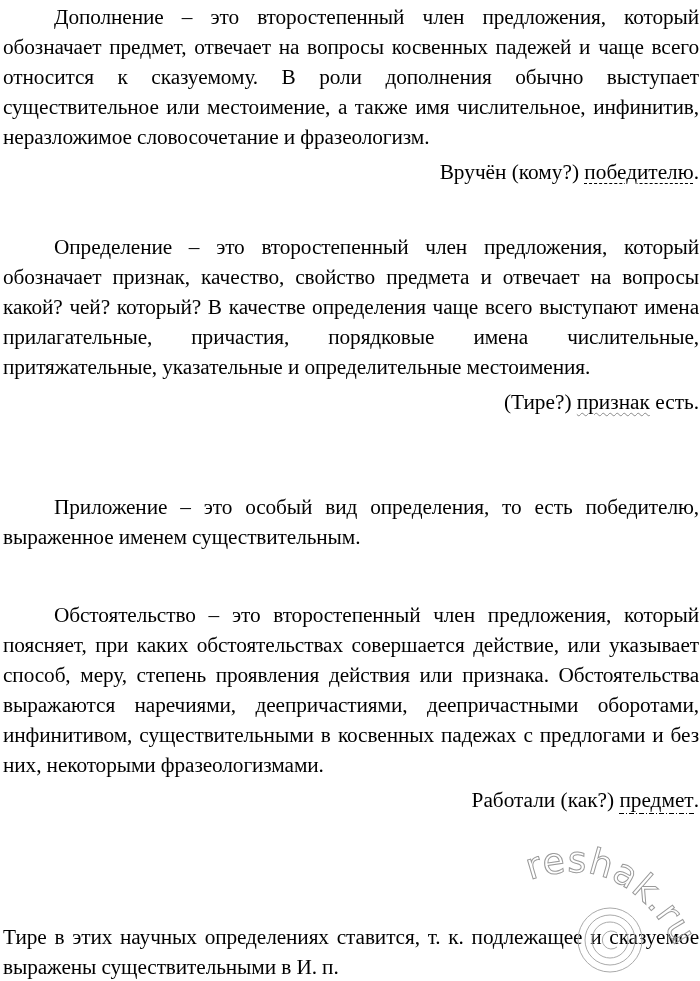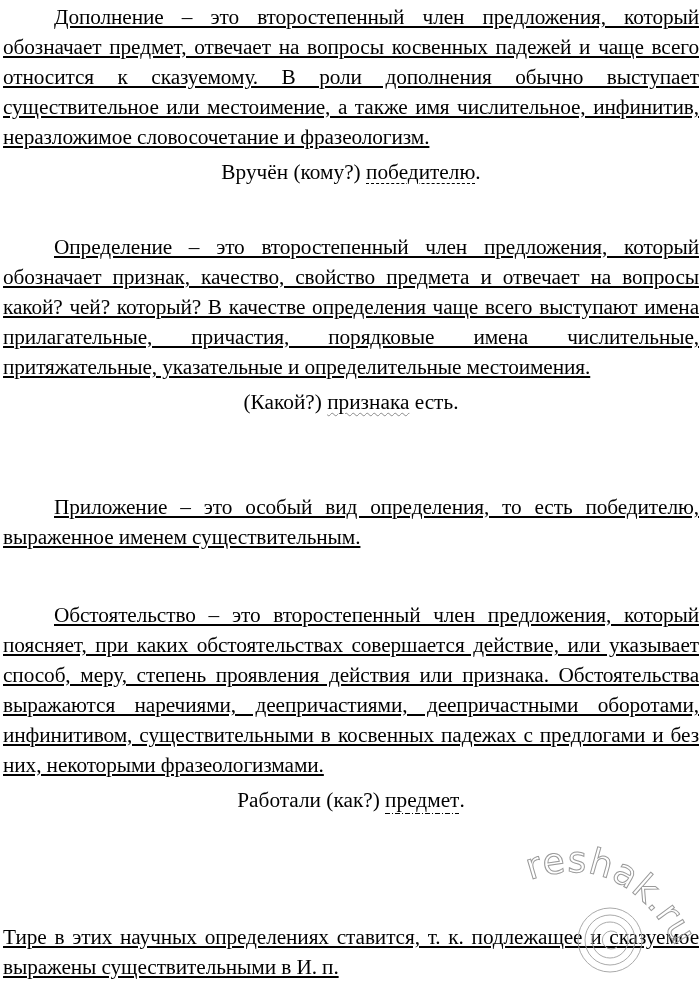--- a/index.html
+++ b/index.html
@@ -21,27 +21,26 @@
       top: 0;
       width: 696px;
     }
     .para {
       font-size: 21.3px;
       line-height: 30px;
       text-align: justify;
       text-indent: 51px;
       margin: 0;
       letter-spacing: -0.1px;
-      text-decoration: underline;
     }
     .example {
       font-size: 21.3px;
       line-height: 30px;
       margin: 5px 0 0 0;
-      text-align: center;
+      text-align: right;
     }
     .block { position: absolute; left: 0; width: 696px; }
     .u-dashed {
       text-decoration: underline dashed #000;
       text-underline-offset: 4px;
       text-decoration-thickness: 1px;
     }
     .u-wavy {
       text-decoration: underline wavy #8a8a8a;
       text-underline-offset: 3px;
@@ -75,21 +74,21 @@
 
 <div class="page">
 
   <div class="block" style="top:2px;">
     <p class="para">Дополнение – это второстепенный член предложения, который обозначает предмет, отвечает на вопросы косвенных падежей и чаще всего относится к сказуемому. В роли дополнения обычно выступает существительное или местоимение, а также имя числительное, инфинитив, неразложимое словосочетание и фразеологизм.</p>
     <p class="example"><span>Вручён (кому?) </span><span class="u-dashed">победителю</span><span>.</span></p>
   </div>
 
   <div class="block" style="top:232px;">
     <p class="para">Определение – это второстепенный член предложения, который обозначает признак, качество, свойство предмета и отвечает на вопросы какой? чей? который? В качестве определения чаще всего выступают имена прилагательные, причастия, порядковые имена числительные, притяжательные, указательные и определительные местоимения.</p>
-    <p class="example"><span>(Какой?) </span><span class="u-wavy">признака</span><span> есть.</span></p>
+    <p class="example"><span>(Тире?) </span><span class="u-wavy">признак</span><span> есть.</span></p>
   </div>
 
   <div class="block" style="top:492px;">
     <p class="para">Приложение – это особый вид определения, то есть победителю, выраженное именем существительным.</p>
   </div>
 
   <div class="block" style="top:600px;">
     <p class="para">Обстоятельство – это второстепенный член предложения, который поясняет, при каких обстоятельствах совершается действие, или указывает способ, меру, степень проявления действия или признака. Обстоятельства выражаются наречиями, деепричастиями, деепричастными оборотами, инфинитивом, существительными в косвенных падежах с предлогами и без них, некоторыми фразеологизмами.</p>
     <p class="example"><span>Работали (как?) </span><span class="u-dashdot">предмет</span><span>.</span></p>
   </div>

